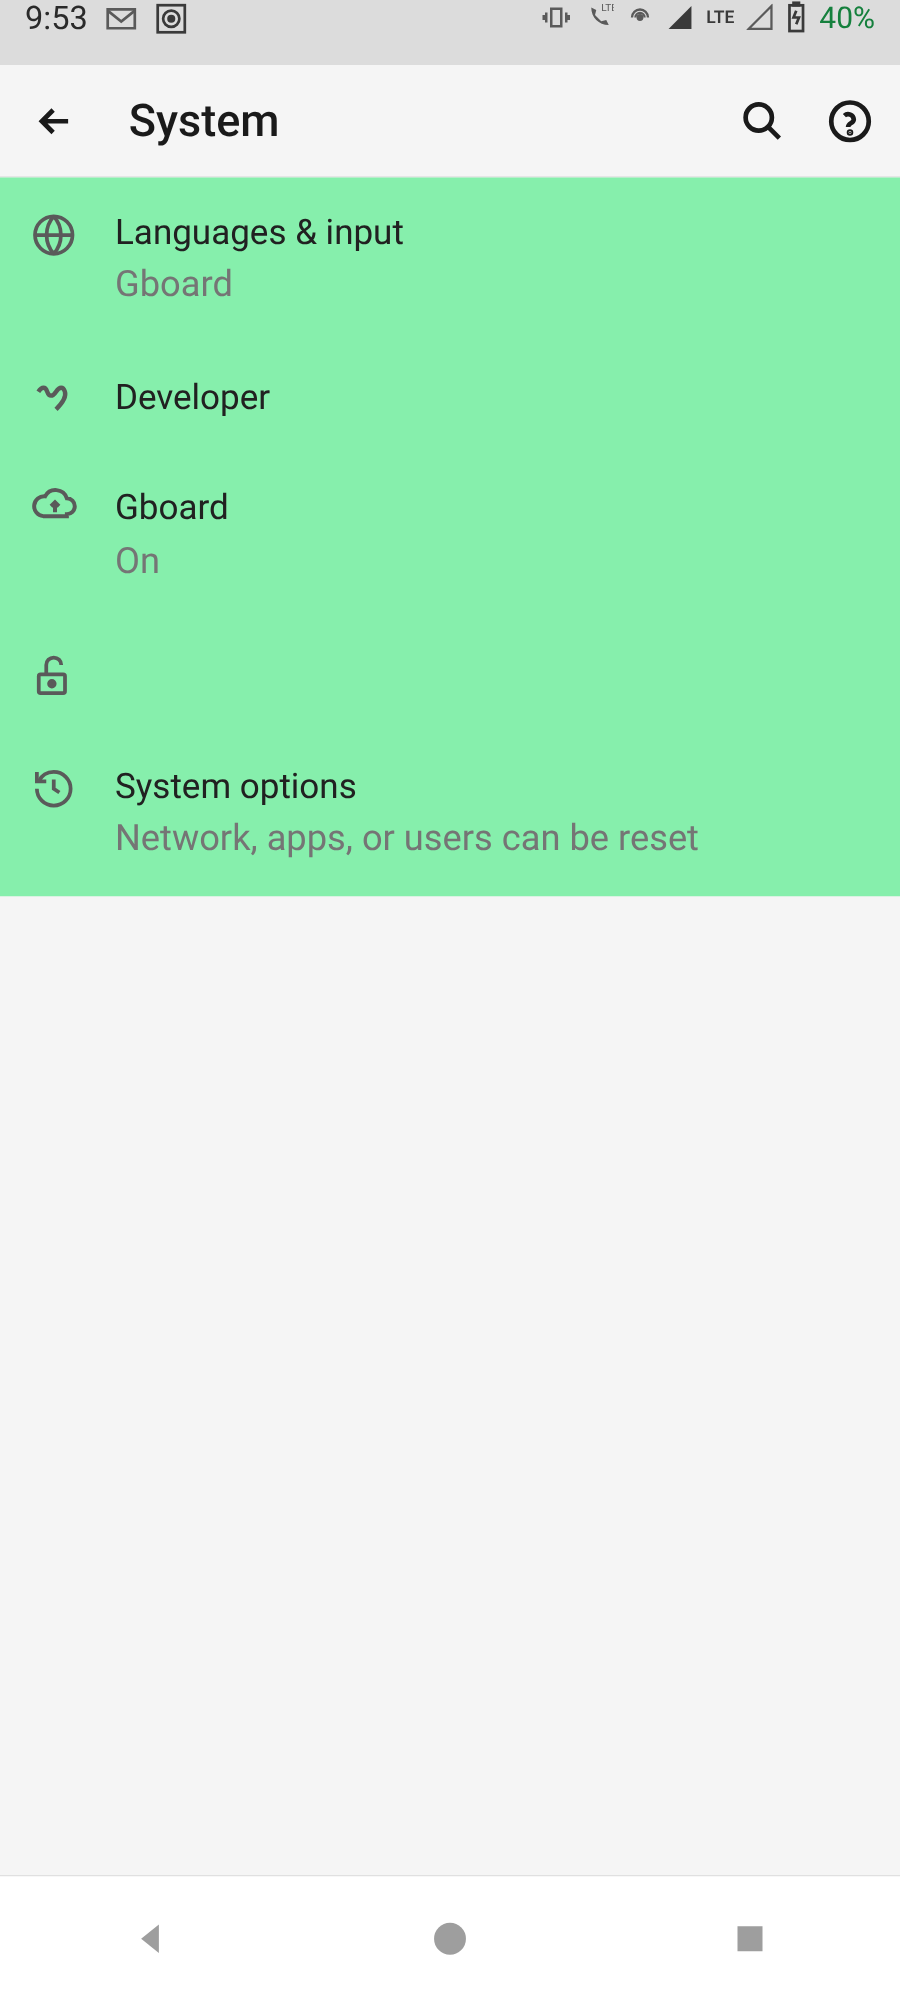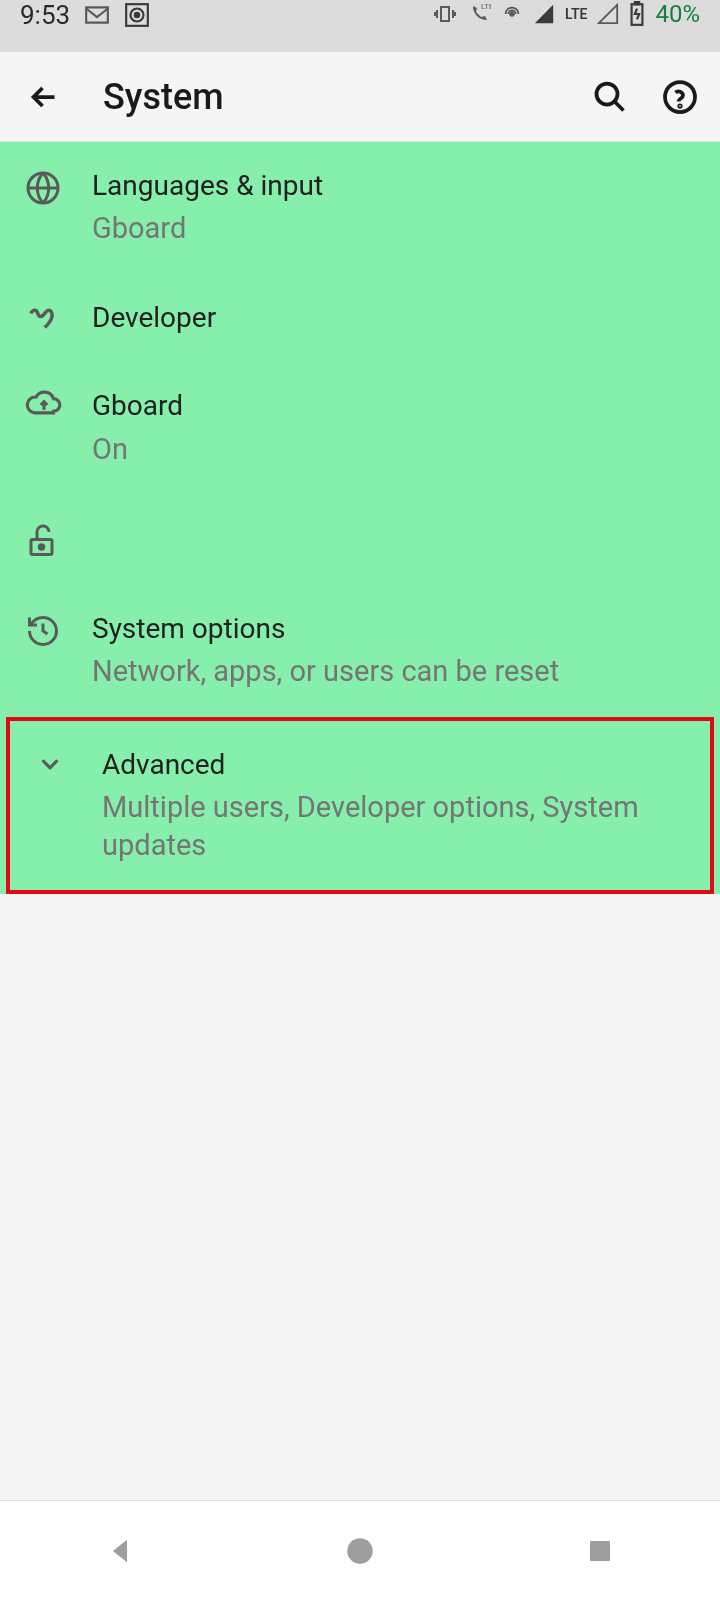--- a/index.html
+++ b/index.html
@@ -213,31 +213,20 @@
           <path d="M3 12a9 9 0 109-9 9 9 0 00-8 5"></path>
           <path d="M3 3v5h5M12 7v5l3 2"></path>
         </svg>
     </div>
     <div class="list-text">
       <div class="list-title">System options</div>
       <div class="list-subtitle">Network, apps, or users can be reset</div>
     </div>
   </div>
 
-  <div class="list-item highlighted">
-    <div class="list-icon">
-      <svg width="30" height="30" viewBox="0 0 24 24" fill="none" stroke="#5a5a5a" stroke-width="2.5">
-          <path d="M6 9l6 6 6-6"></path>
-        </svg>
-    </div>
-    <div class="list-text">
-      <div class="list-title">Advanced</div>
-      <div class="list-subtitle">Multiple users, Developer options, System updates</div>
-    </div>
-  </div>
 
 </div>
 
 <div class="nav-bar">
   <div class="nav-btn">
     <svg width="34" height="34" viewBox="0 0 24 24" fill="#9e9e9e">
         <path d="M17 4v16L7 12z"></path>
       </svg>
   </div>
   <div class="nav-btn">

